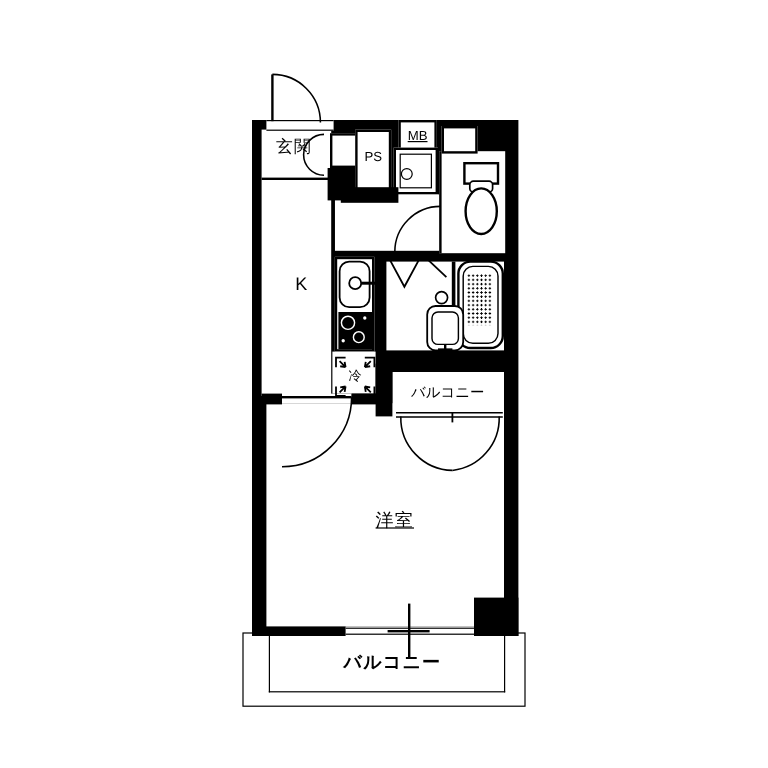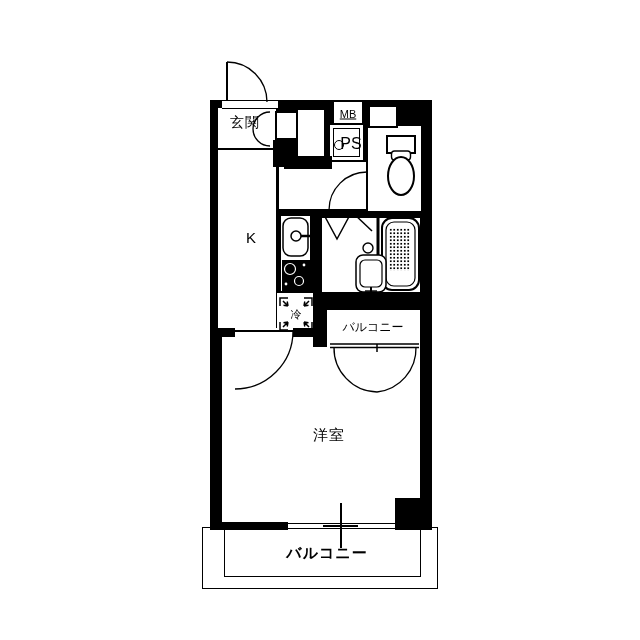--- a/index.html
+++ b/index.html
@@ -111,19 +111,19 @@
         <path d="M304,330 H312 V322"></path>
       <path d="M283,301 L288,306 M288,306 l-4.5,-0.8 M288,306 l-0.8,-4.5"></path>
       <path d="M309,301 L304,306 M304,306 l4.5,-0.8 M304,306 l0.8,-4.5"></path>
       <path d="M283,327 L288,322 M288,322 l-4.5,0.8 M288,322 l-0.8,4.5"></path>
       <path d="M309,327 L304,322 M304,322 l4.5,0.8 M304,322 l0.8,4.5"></path>
     </g>
   </g>
 </svg>
 
 <div class="label" style="left:245px;top:122px;font-size:14px;letter-spacing:1px;">玄関</div>
-<div class="label" style="left:311px;top:144px;font-size:16px;margin-left:40px;">PS</div>
+<div class="label" style="left:311px;top:132px;font-size:11px;">PS</div>
 <div class="label" style="left:348px;top:114px;font-size:11px;text-decoration:underline;">MB</div>
 <div class="label" style="left:251px;top:237px;font-size:15px;">K</div>
 <div class="label" style="left:296px;top:314px;font-size:11px;">冷</div>
 <div class="label" style="left:373px;top:327px;font-size:12px;">バルコニー</div>
-<div class="label" style="left:329px;top:434px;font-size:15px;letter-spacing:1px;">洋室</div>
+<div class="label" style="left:329px;top:434px;font-size:15px;letter-spacing:1px;text-decoration:underline;">洋室</div>
 <div class="label" style="left:327px;top:552px;font-size:15px;letter-spacing:1px;font-weight:bold;">バルコニー</div>
 
 </body></html>

